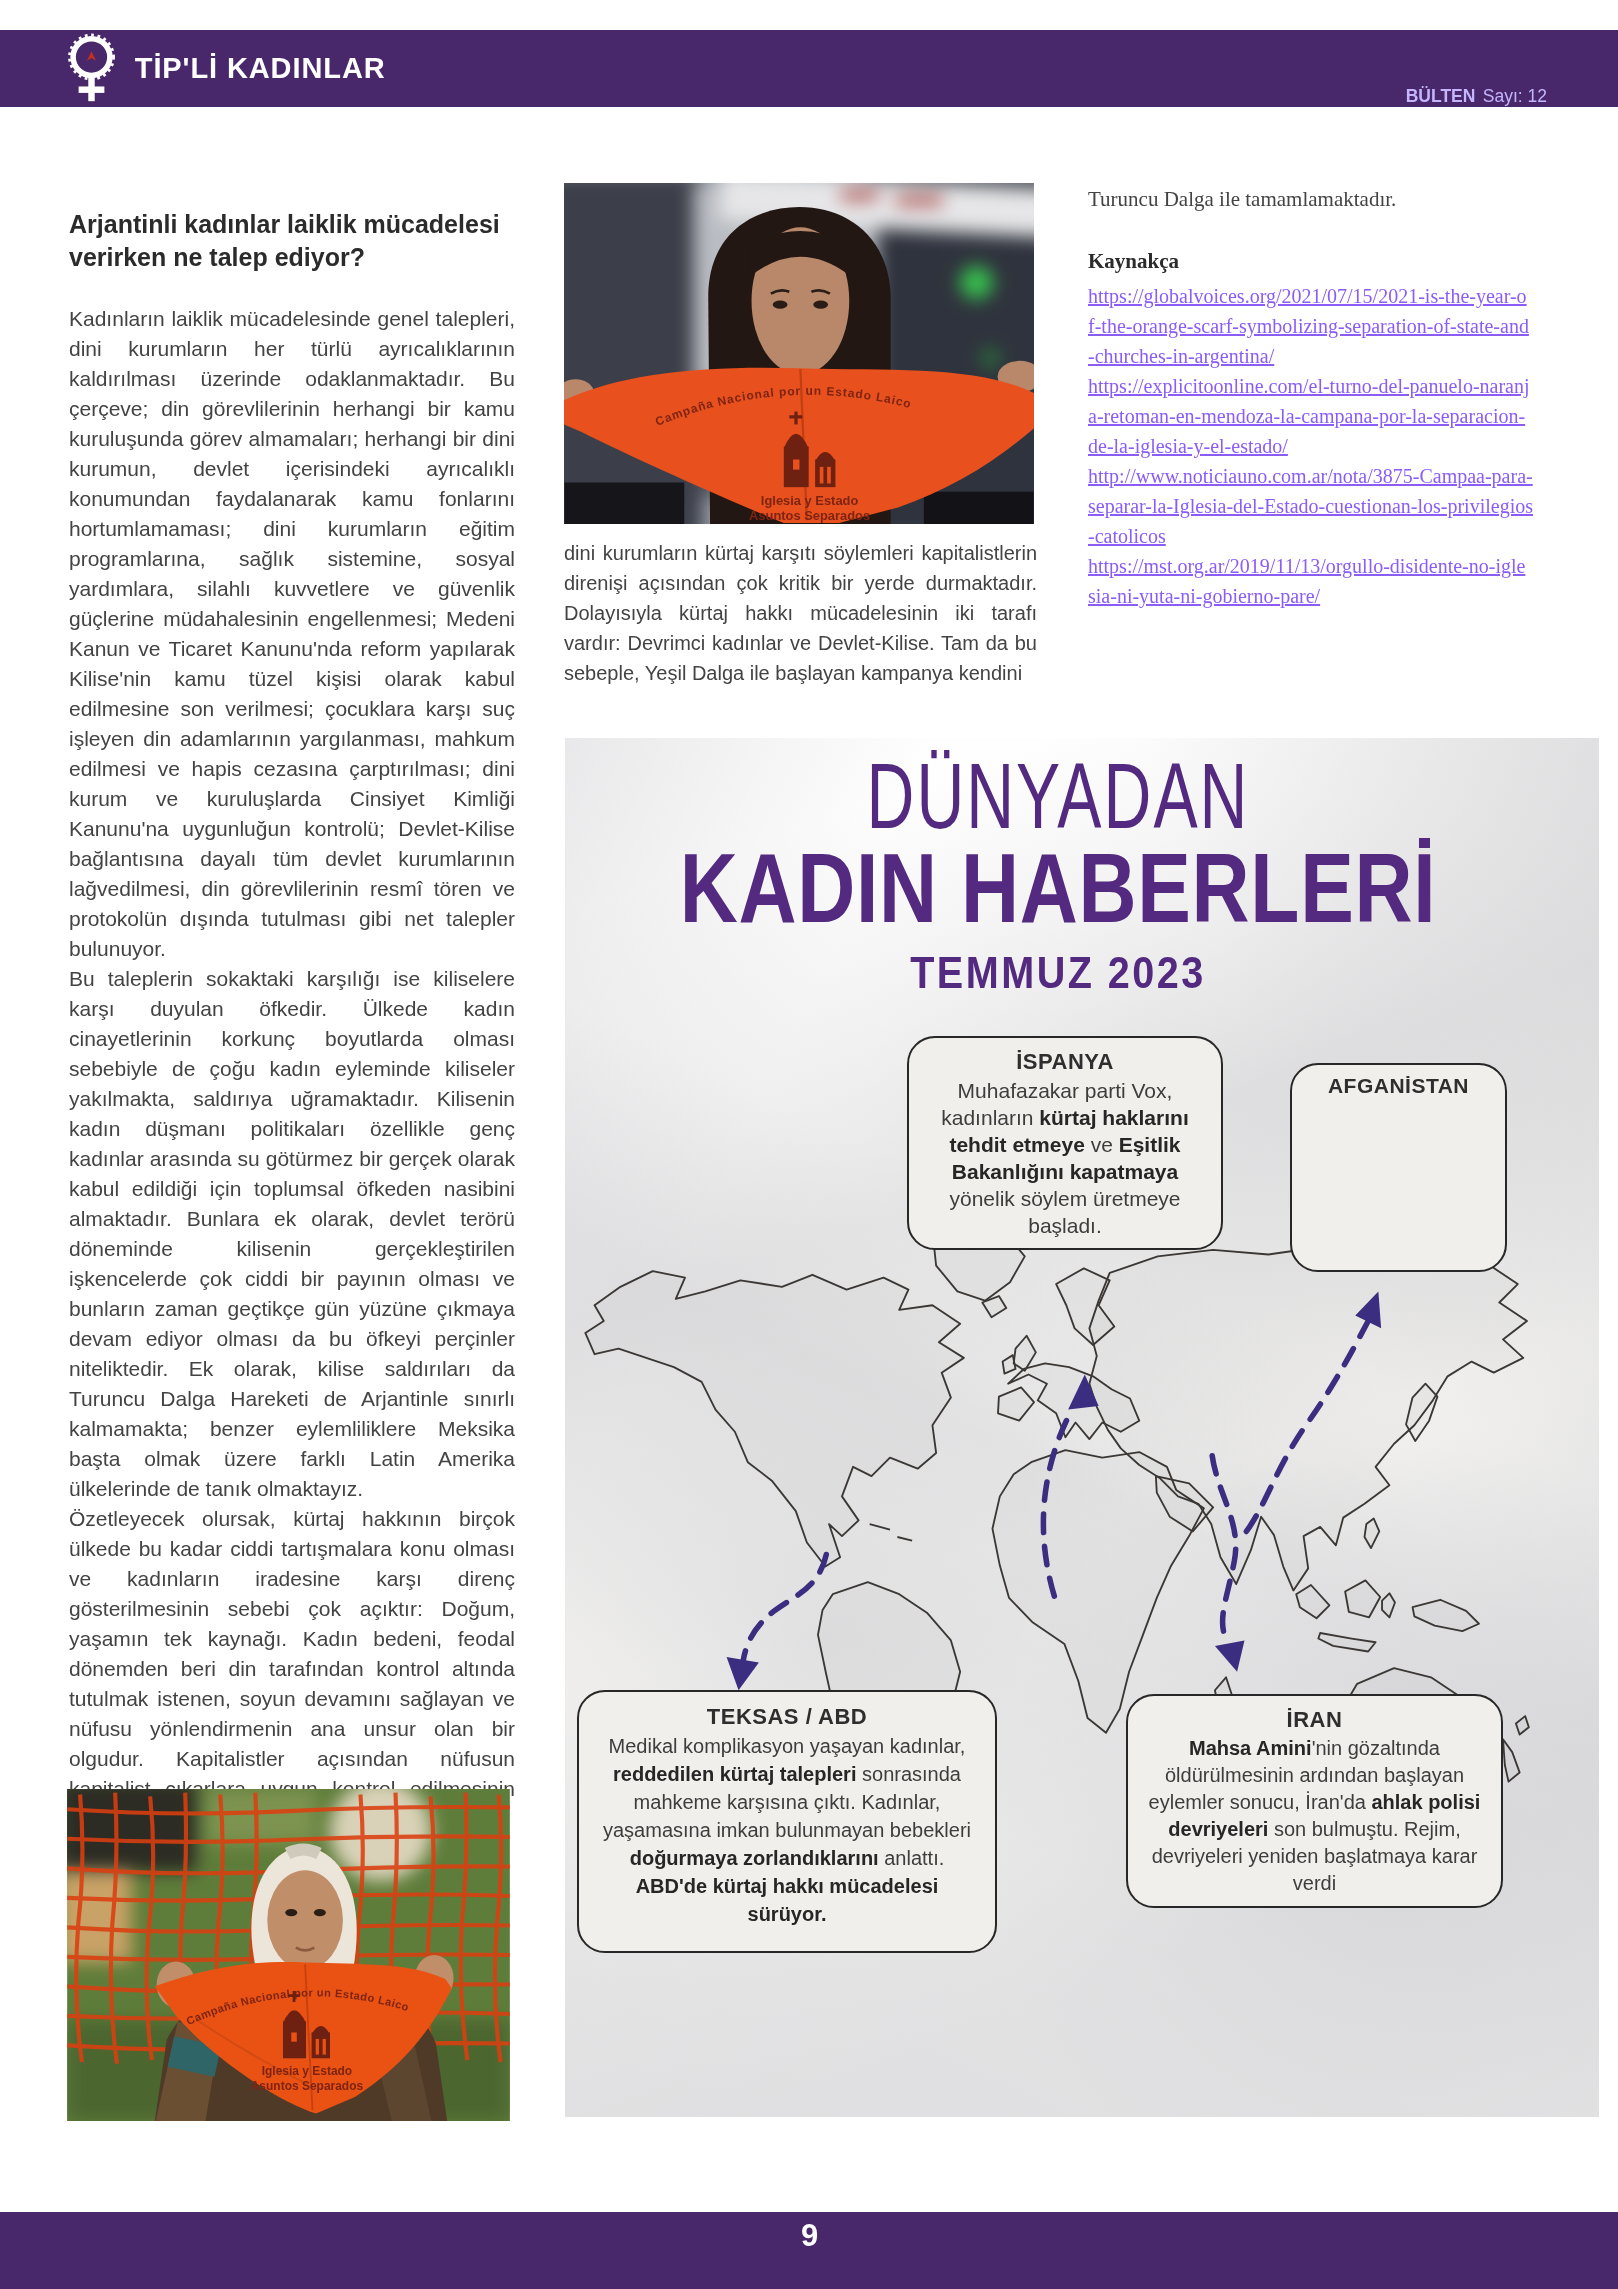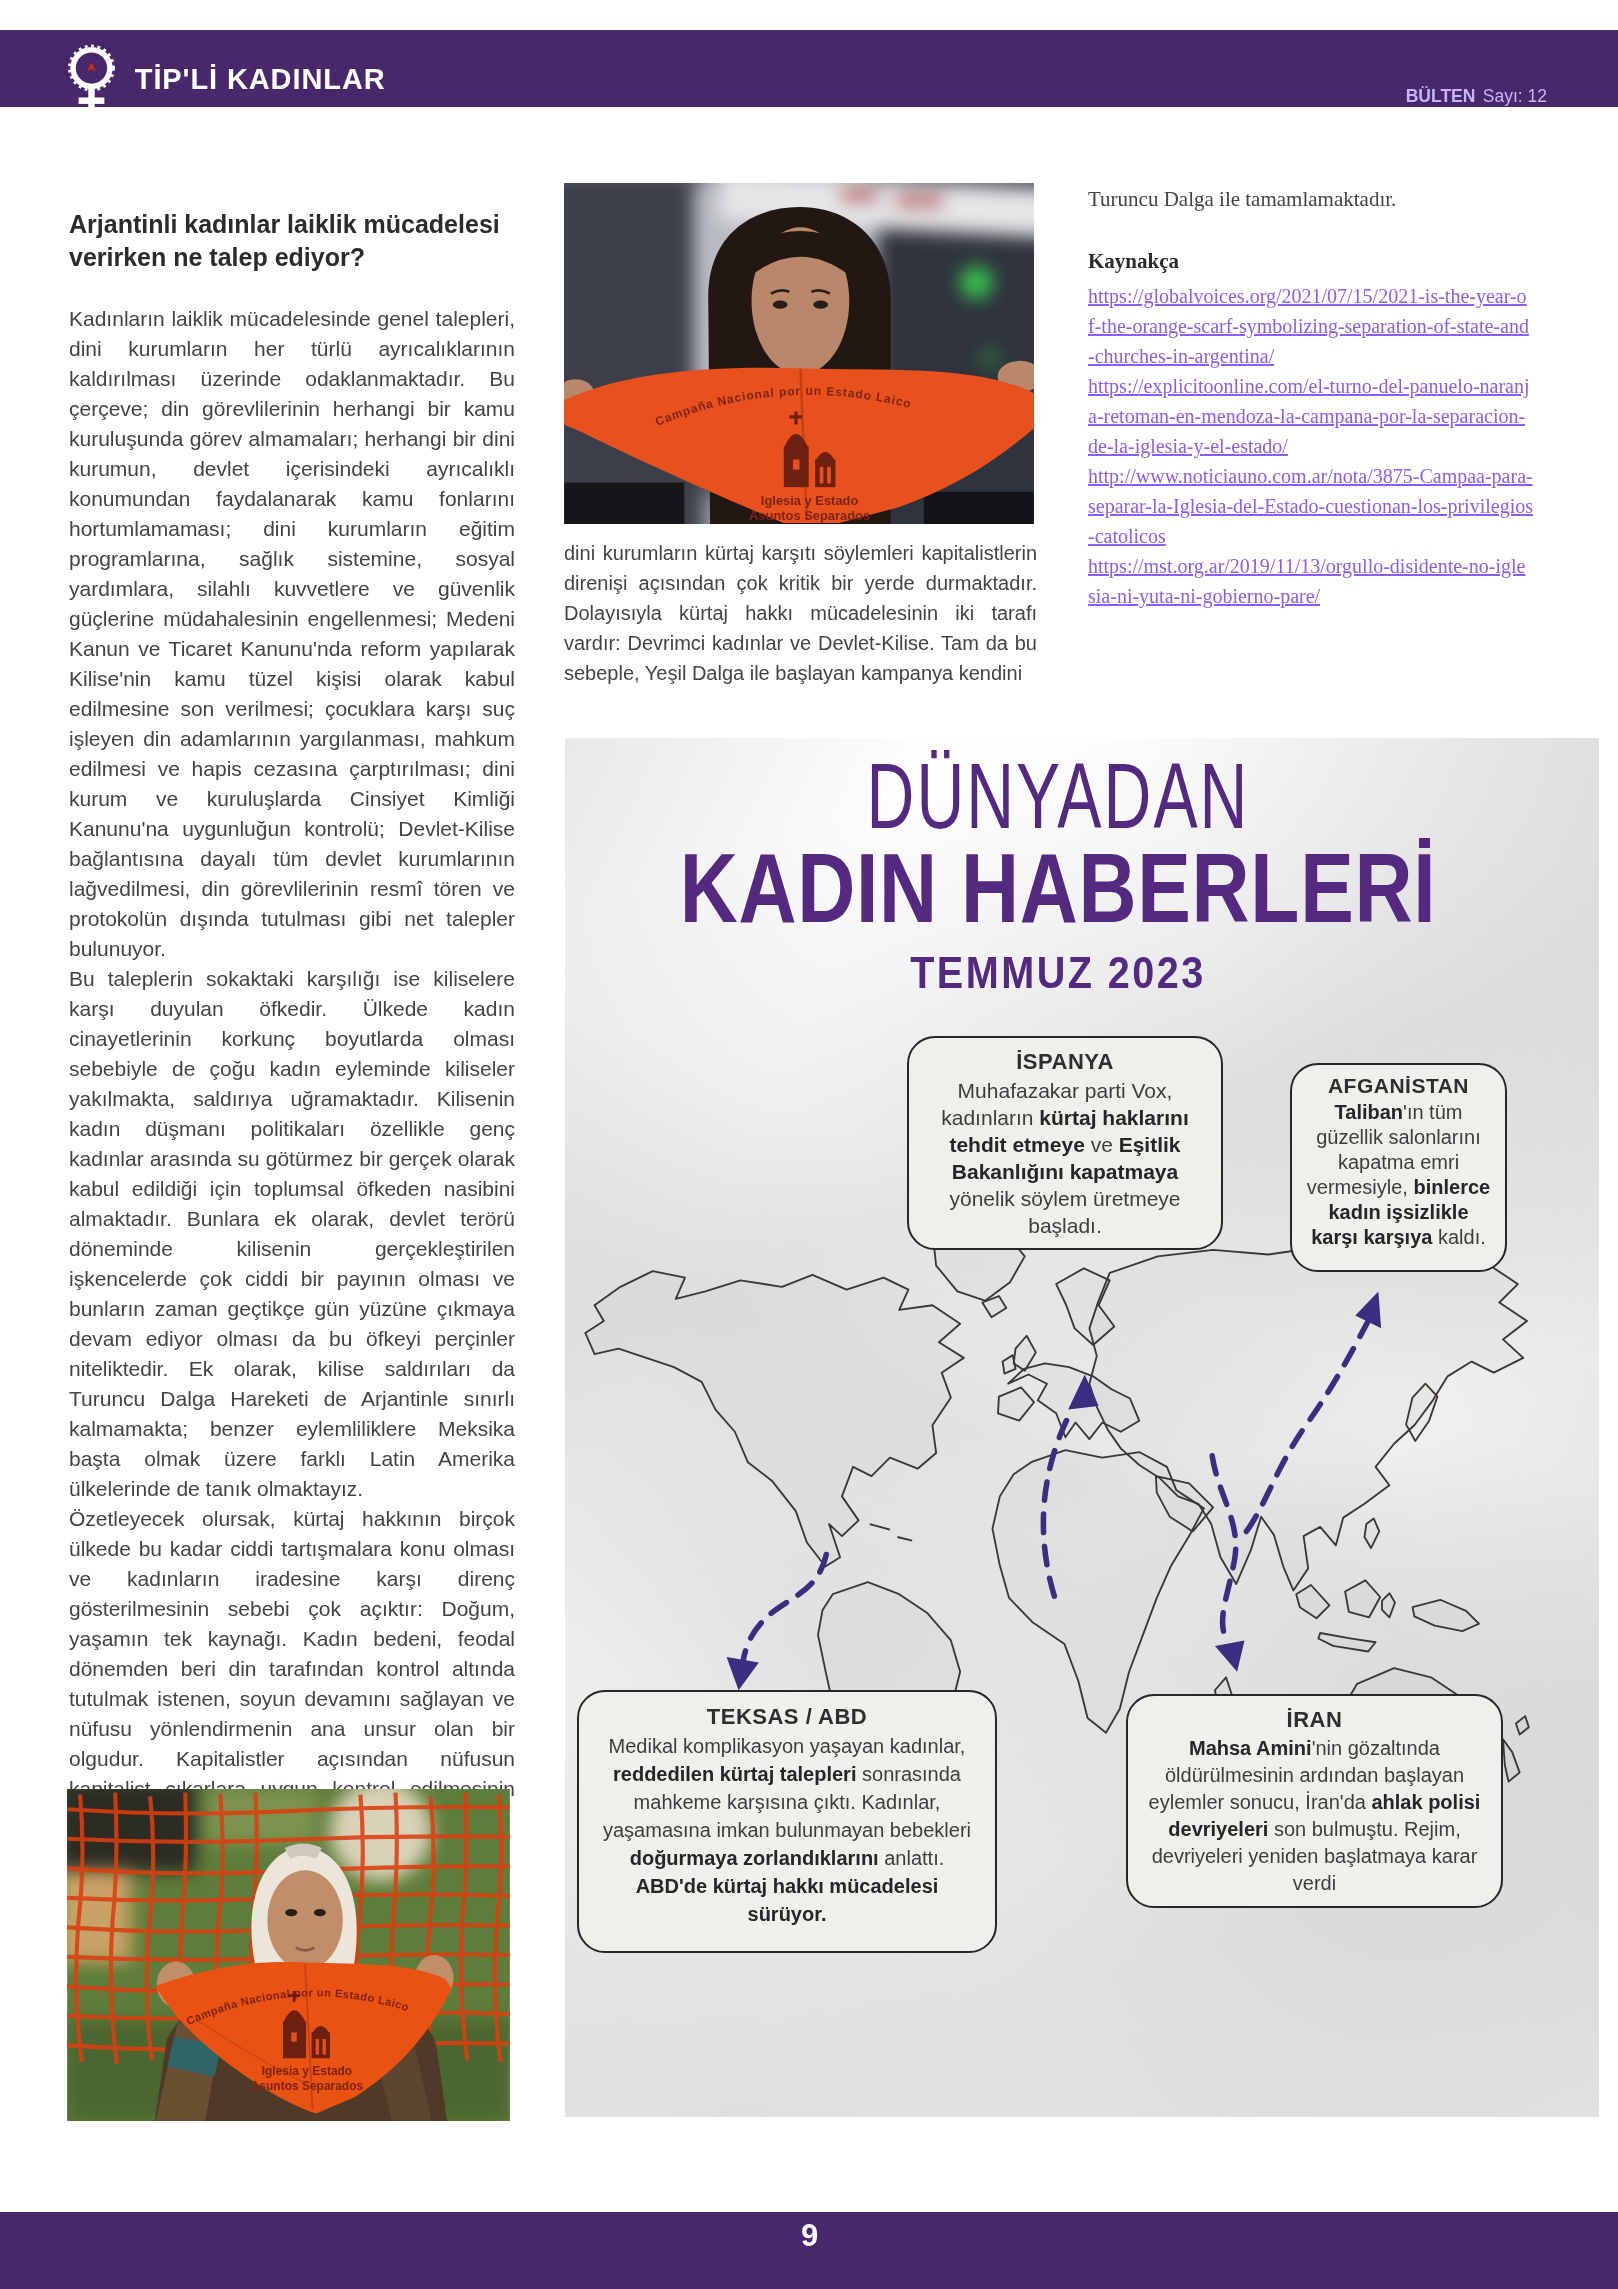--- a/index.html
+++ b/index.html
@@ -1,20 +1,20 @@
 <!DOCTYPE html>
 <html lang="tr" style="font-size:14.8px"><head>
 <meta charset="utf-8">
 <style>
   html,body{margin:0;padding:0;background:#ffffff;}
   #page{position:relative;width:1619px;height:2290px;background:#ffffff;overflow:hidden;
         font-family:"Liberation Sans",sans-serif;color:#3e3e3e;}
   
   .topbar{position:absolute;left:0;top:30px;width:1619px;height:77px;background:#48286a;}
-  .brand-wrap{position:absolute;left:63px;top:13px;height:73px;display:flex;align-items:center;}
+  .brand-wrap{position:absolute;left:63px;top:2px;height:73px;display:flex;align-items:center;}
   .brand-logo{width:57px;height:72px;margin-right:14.8px;}
   .brand{color:#ffffff;font-size:29px;font-weight:800;letter-spacing:0.9px;}
   .issue{position:absolute;right:72px;top:0;height:77px;display:flex;align-items:flex-end;color:#c4b5fd;font-size:17.5px;}
   .issue .bold{font-weight:700;margin-right:7.4px;}
   
   .col1{position:absolute;left:69px;top:208px;width:446px;}
   .heading{font-size:25px;line-height:33px;font-weight:700;color:#2b2b2b;margin:0 0 29.5px 0;}
   .bodytext{font-size:21px;line-height:30px;text-align:justify;color:#434343;}
   .bodytext p{margin:0;}
   .photo{position:absolute;}
@@ -204,21 +204,20 @@
         <path d="M728,512 L704,484 L736,478 Z"></path>
       </g>
     </svg>
 
     <div class="newsbox nb-spain">
       <div class="nb-title">İSPANYA</div>
       <div class="nb-body"><span>Muhafazakar parti Vox, kadınların </span><span class="b">kürtaj haklarını tehdit etmeye</span><span> ve </span><span class="b">Eşitlik Bakanlığını kapatmaya</span><span> yönelik söylem üretmeye başladı.</span></div>
     </div>
     <div class="newsbox nb-afg">
       <div class="nb-title">AFGANİSTAN</div>
-      <div class="nb-body"><span class="b">Taliban</span><span>'ın tüm güzellik salonlarını kapatma emri vermesiyle, </span><span class="b">binlerce kadın işsizlikle karşı karşıya</span><span> kaldı.</span></div>
     </div>
     <div class="newsbox nb-texas">
       <div class="nb-title">TEKSAS / ABD</div>
       <div class="nb-body"><span>Medikal komplikasyon yaşayan kadınlar, </span><span class="b">reddedilen kürtaj talepleri</span><span> sonrasında mahkeme karşısına çıktı. Kadınlar, yaşamasına imkan bulunmayan bebekleri </span><span class="b">doğurmaya zorlandıklarını</span><span> anlattı. </span><span class="b">ABD'de kürtaj hakkı mücadelesi sürüyor.</span></div>
     </div>
     <div class="newsbox nb-iran">
       <div class="nb-title">İRAN</div>
       <div class="nb-body"><span class="b">Mahsa Amini</span><span>'nin gözaltında öldürülmesinin ardından başlayan eylemler sonucu, İran'da </span><span class="b">ahlak polisi devriyeleri</span><span> son bulmuştu. Rejim, devriyeleri yeniden başlatmaya karar verdi</span></div>
     </div>
   </div>

